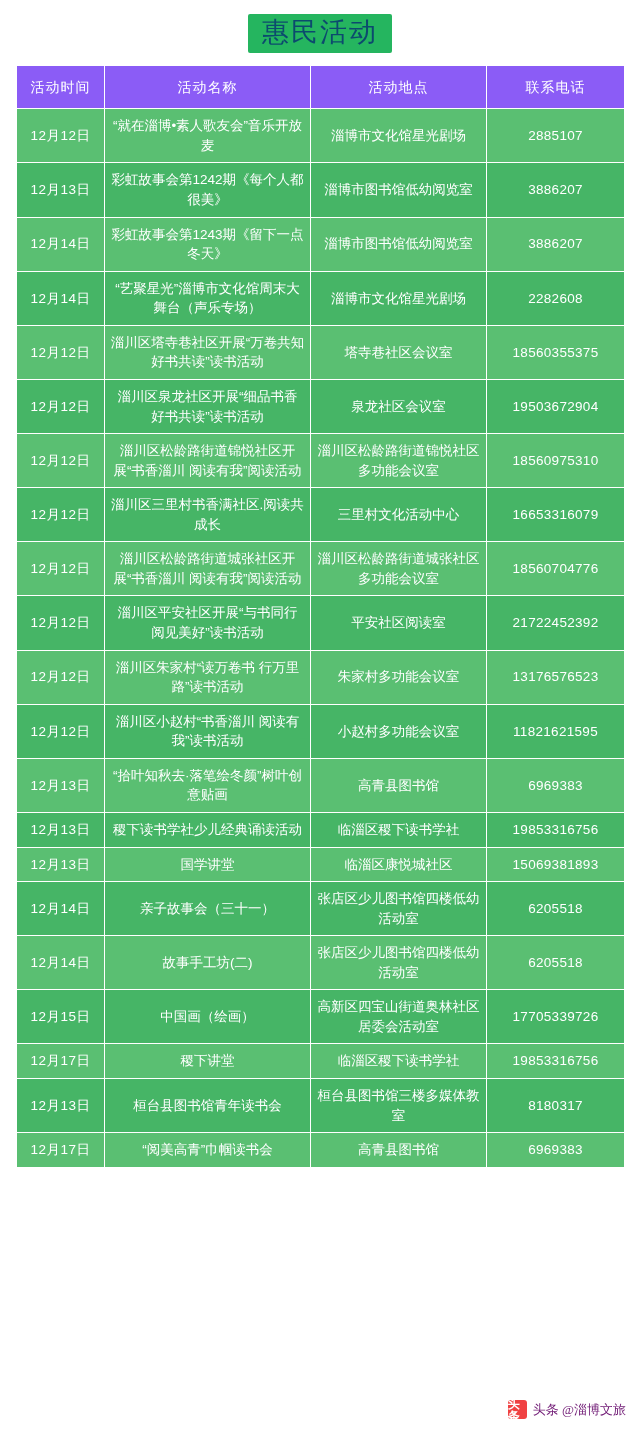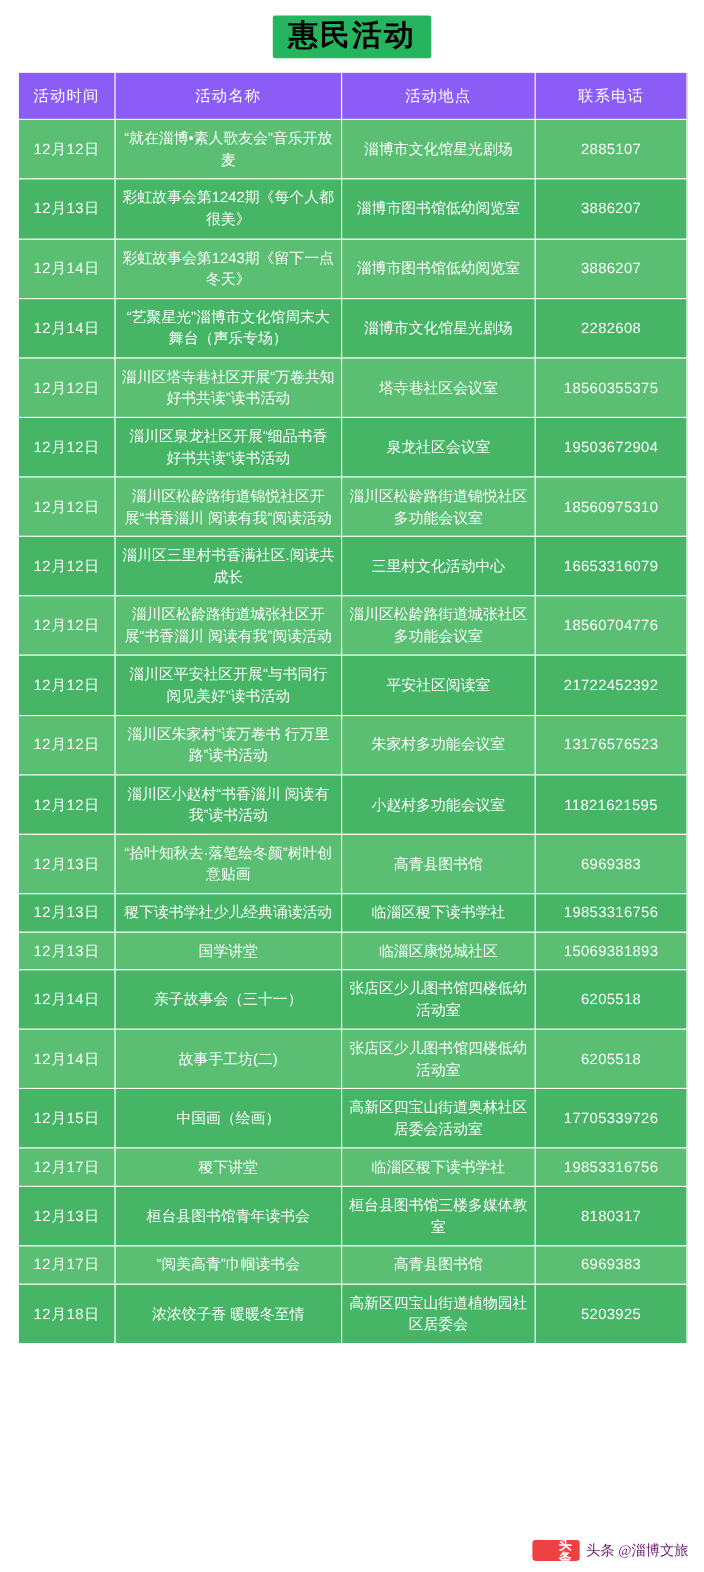--- a/index.html
+++ b/index.html
@@ -22,22 +22,22 @@
   }
   .title-wrap {
     width: 100%;
     text-align: center;
     padding: 14px 0 12px 0;
     box-sizing: border-box;
   }
   .title {
     display: inline-block;
     font-size: 27px;
-    font-weight: bold;
-    color: #000000;
+    font-weight: normal;
+    color: #0c4a6e;
     letter-spacing: 2px;
     background: #25b55f;
     padding: 3px 14px 5px 14px;
     border-radius: 2px;
     line-height: 1.15;
   }
   table.activity-table {
     border-collapse: collapse;
     width: 608px;
     margin: 0 16px;
@@ -85,21 +85,20 @@
     align-items: center;
     justify-content: center;
     width: 19px;
     height: 19px;
     border-radius: 3px;
     background: #f04142;
     color: #ffffff;
     font-size: 12px;
     font-weight: bold;
     line-height: 1;
-    padding-left: 24px;
   }
   .footer .tt-text {
     font-size: 13px;
     color: #701a75;
     font-family: Liberation Serif, serif;
   }
 </style>
 </head>
 <body>
 
@@ -244,26 +243,20 @@
           <td class="cell-name">桓台县图书馆青年读书会</td>
           <td class="cell-place">桓台县图书馆三楼多媒体教室</td>
           <td class="cell-phone">8180317</td>
         </tr>
         <tr class="row-a">
           <td class="cell-time">12月17日</td>
           <td class="cell-name">“阅美高青”巾帼读书会</td>
           <td class="cell-place">高青县图书馆</td>
           <td class="cell-phone">6969383</td>
         </tr>
-        <tr class="row-b">
-          <td class="cell-time">12月18日</td>
-          <td class="cell-name">浓浓饺子香 暖暖冬至情</td>
-          <td class="cell-place">高新区四宝山街道植物园社区居委会</td>
-          <td class="cell-phone">5203925</td>
-        </tr>
       </tbody>
   </table>
 
   <div class="footer">
     <span class="tt-logo">头条</span>
     <span class="tt-text">头条 @淄博文旅</span>
   </div>
 
 </div>
 

